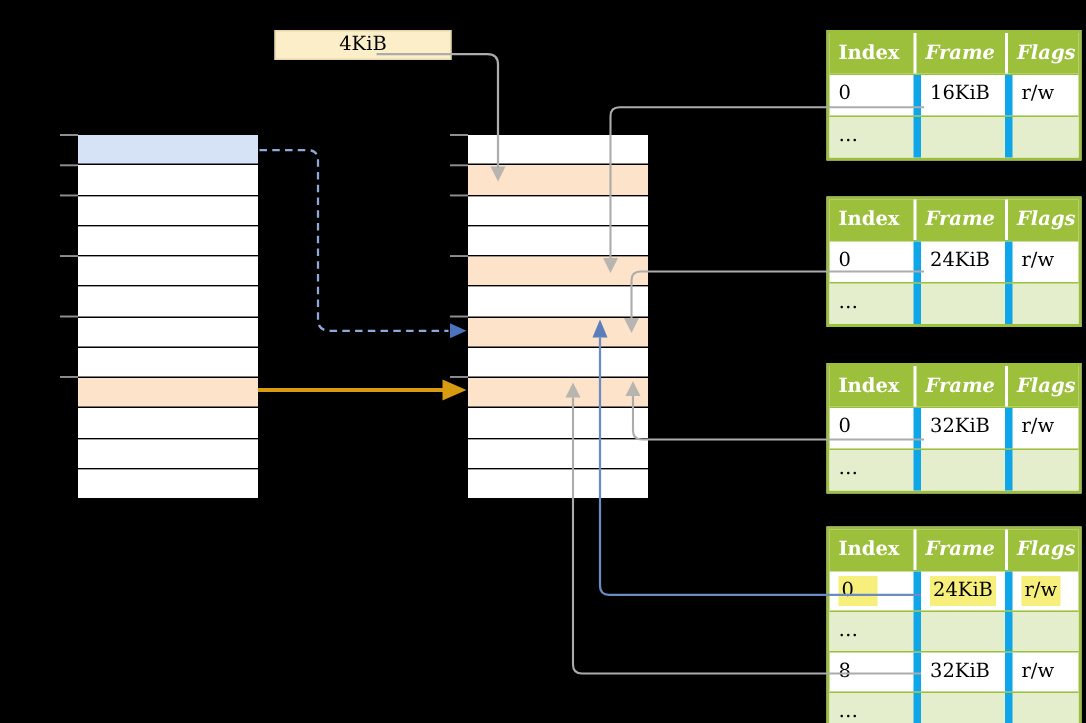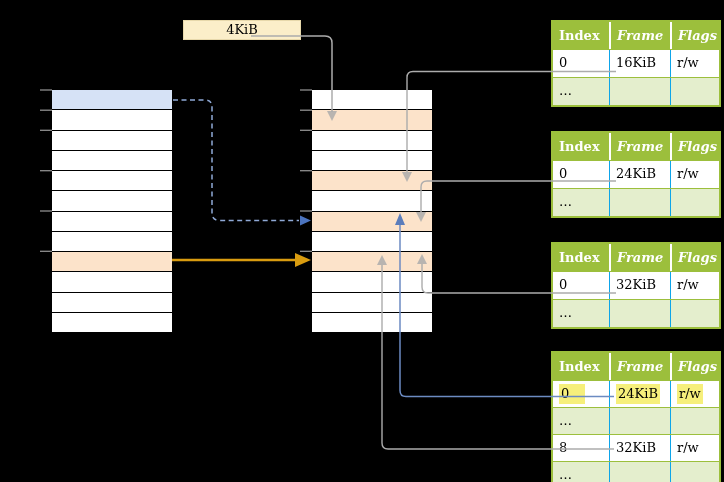--- a/index.html
+++ b/index.html
@@ -38,21 +38,21 @@
   }
   .prow { display:flex; height:25px; line-height:25px; }
   .prow.hdr {
     background:var(--green); color:#fff; font-weight:bold; height:25px;
   }
   .prow > div { box-sizing:border-box; padding-left:6px; overflow:hidden; white-space:nowrap; }
   .prow > div:nth-child(1) { width:56px; }
   .prow > div:nth-child(2) { width:61px; }
   .prow > div:nth-child(3) { flex:1; }
   .prow.hdr > div:nth-child(2), .prow.hdr > div:nth-child(3) { border-left:2px solid #fff;font-style:italic; }
-  .prow.body > div:nth-child(2), .prow.body > div:nth-child(3) { border-left:1px solid #0ea5e9; }
+  .prow.body > div:nth-child(2), .prow.body > div:nth-child(3) { border-left:5px solid #0ea5e9; }
   .prow.body { border-top:1.5px solid var(--green); }
   .prow.shaded { background:var(--green-light); }
   .hl { background:var(--yellow); display:inline-block; line-height:20px; padding:0 2px; }
   .hl.idx { min-width:22px; }
 
   
   svg.overlay { position:absolute; left:0; top:0; z-index:10; pointer-events:none; }
 </style>
 </head>
 <body style="--green: #9CBF3C; --green-light: #E4EECD; --blue-row: #D6E2F6; --orange-row: #FCE3CA; --cream: #FBEEC9; --yellow: #F6EF7B;">

